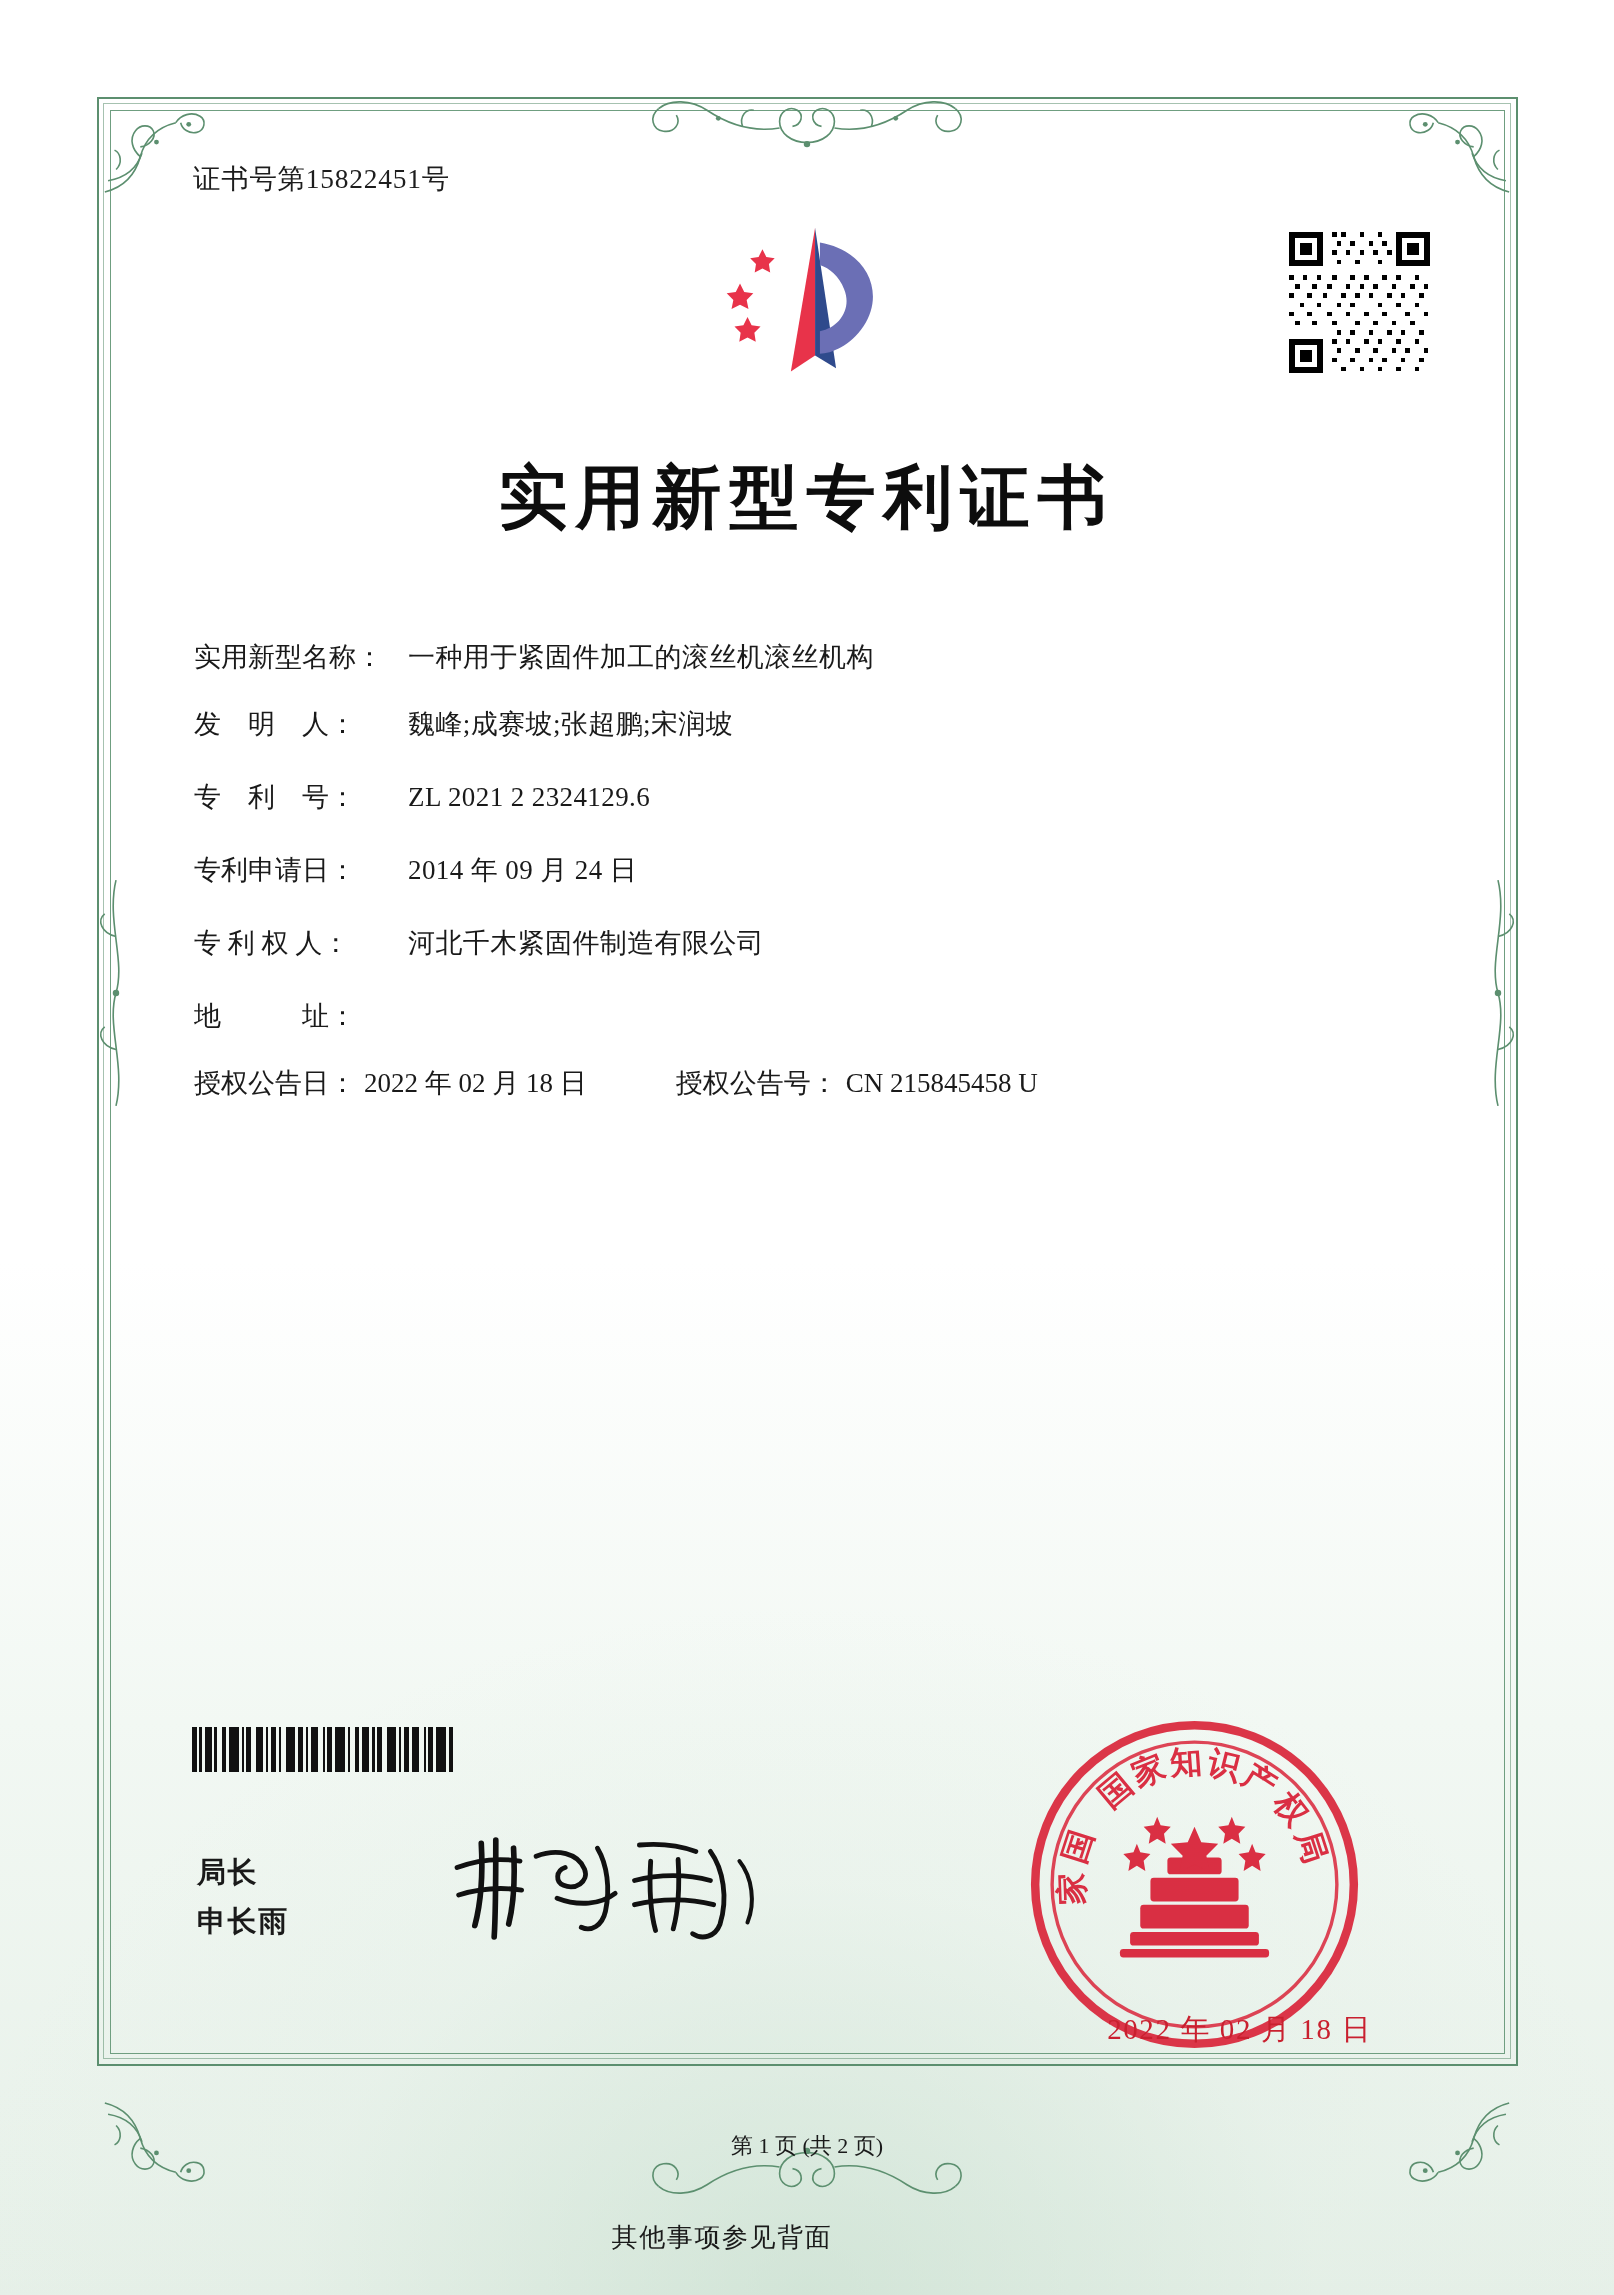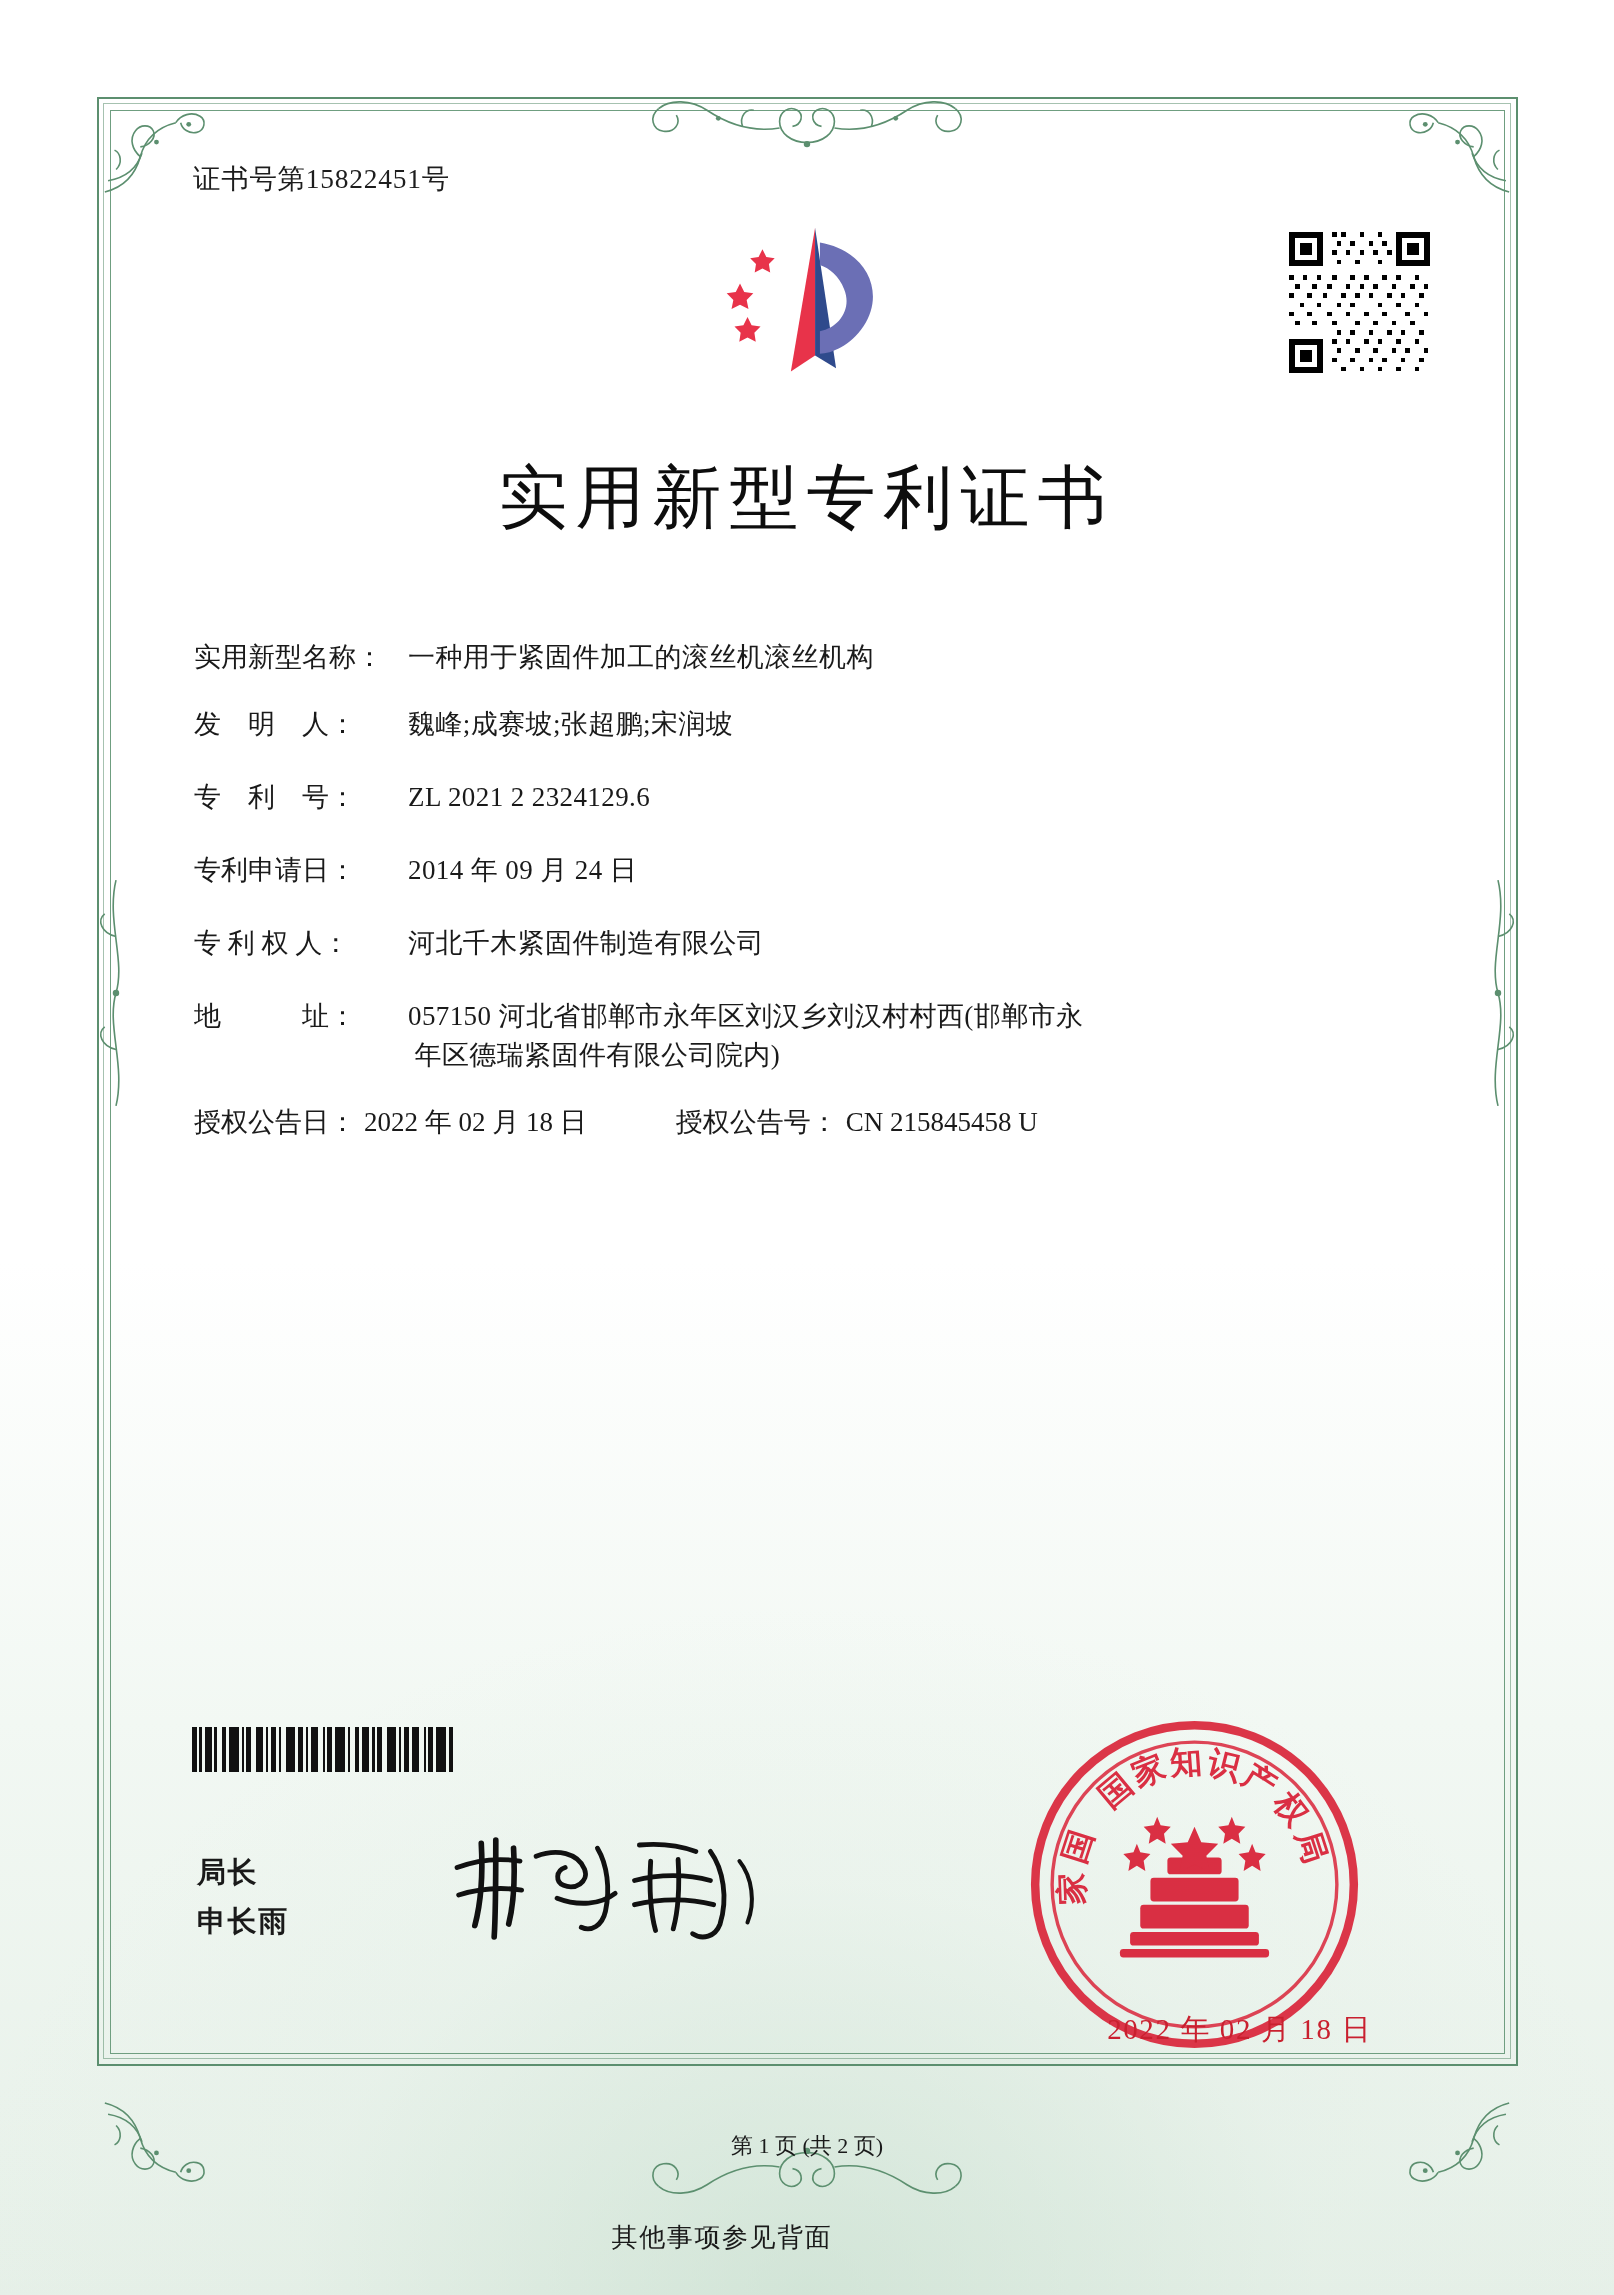--- a/index.html
+++ b/index.html
@@ -147,21 +147,21 @@
   }
   .qr svg { display:block; width: 100%; height: 100%; }
 
   .title {
     position: absolute;
     left: 0;
     top: 452px;
     width: 1291px;
     text-align: center;
     font-size: 69px;
-    font-weight: 400;
+    font-weight: 700;
     letter-spacing: 8px;
     color: #0d0d0d;
     font-family: "Liberation Serif", "DejaVu Serif", serif;
   }
 
   .fields {
     position: absolute;
     left: 32px;
     top: 638px;
     width: 1243px;
@@ -534,24 +534,20 @@
       <div class="field-value">2014 年 09 月 24 日</div>
     </div>
 
     <div class="field-row">
       <div class="field-label">专 利 权 人：</div>
       <div class="field-value">河北千木紧固件制造有限公司</div>
     </div>
 
     <div class="field-row tight">
       <div class="field-label">地　　　址：</div>
-      <div class="field-value">
-        <span>057150 河北省邯郸市永年区刘汉乡刘汉村村西(邯郸市永</span>
-        <span class="second-line">年区德瑞紧固件有限公司院内)</span>
-      </div>
     </div>
 
     <div class="dual-row">
       <span class="lab">授权公告日：</span>
       <span class="val">2022 年 02 月 18 日</span>
       <span class="gap"></span>
       <span class="lab">授权公告号：</span>
       <span class="val">CN 215845458 U</span>
     </div>
   </div>

